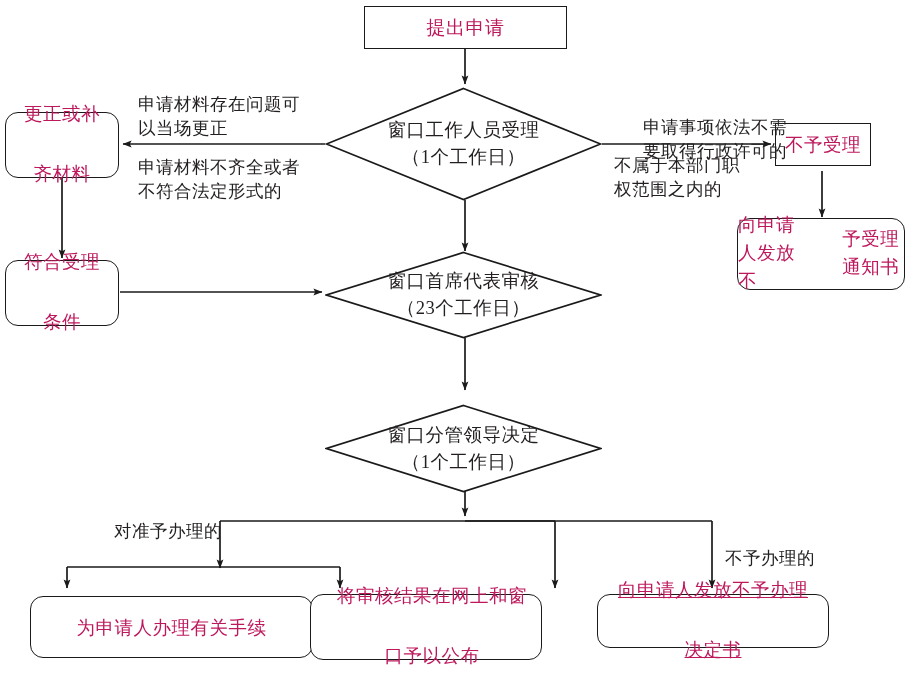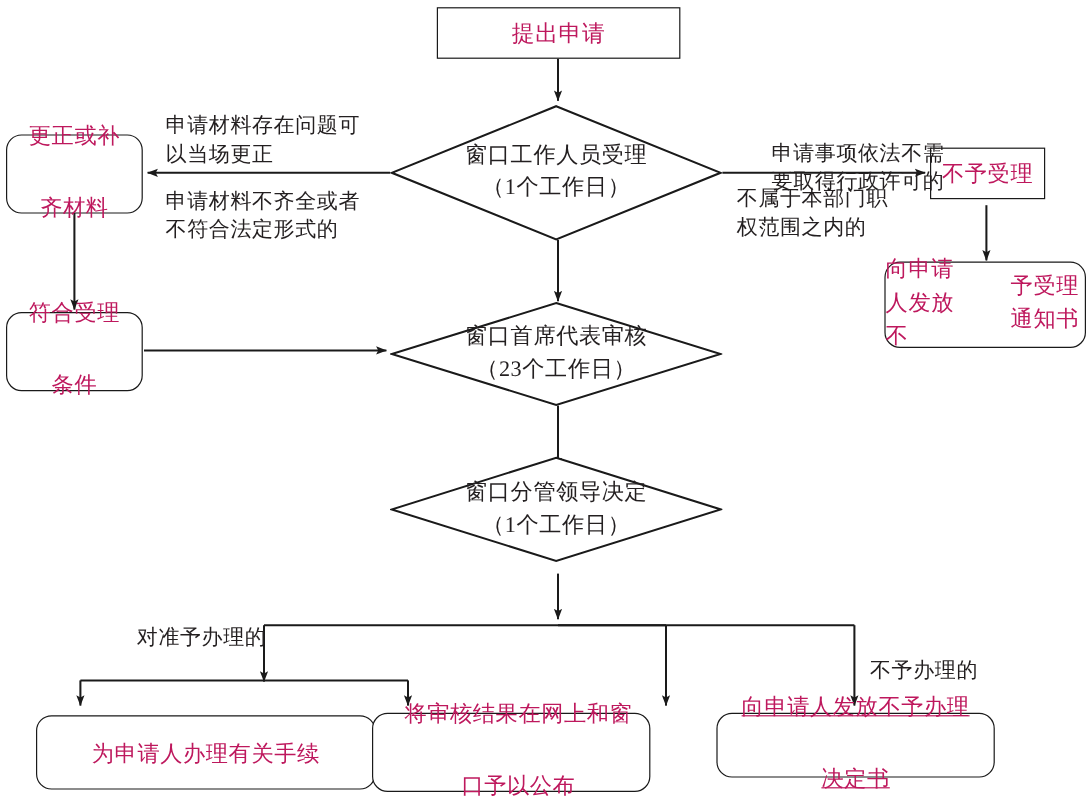--- a/index.html
+++ b/index.html
@@ -155,21 +155,21 @@
   <div class="diamond-wrap" style="left:325px; top:251px; width:277px; height:88px;">
     <svg width="277" height="88" viewBox="0 0 277 88" xmlns="http://www.w3.org/2000/svg">
       <polygon points="138.5,1.5 275.5,44 138.5,86.5 1.5,44" fill="#ffffff" stroke="#1a1a1a" stroke-width="1.7"></polygon>
     </svg>
     <div class="diamond-label t18">
       <div>窗口首席代表审核</div>
       <div>（23个工作日）</div>
     </div>
   </div>
 
-  <div class="diamond-wrap" style="left:325px; top:380px; width:277px; height:89px;align-items:center;">
+  <div class="diamond-wrap" style="left:325px; top:404px; width:277px; height:89px;align-items:center;">
     <svg width="277" height="89" viewBox="0 0 277 89" xmlns="http://www.w3.org/2000/svg">
       <polygon points="138.5,1.5 275.5,44.5 138.5,87.5 1.5,44.5" fill="#ffffff" stroke="#1a1a1a" stroke-width="1.7"></polygon>
     </svg>
     <div class="diamond-label t18">
       <div>窗口分管领导决定</div>
       <div>（1个工作日）</div>
     </div>
   </div>
 
   <div class="node rounded t18" style="left:30px; top:596px; width:283px; height:62px;">

